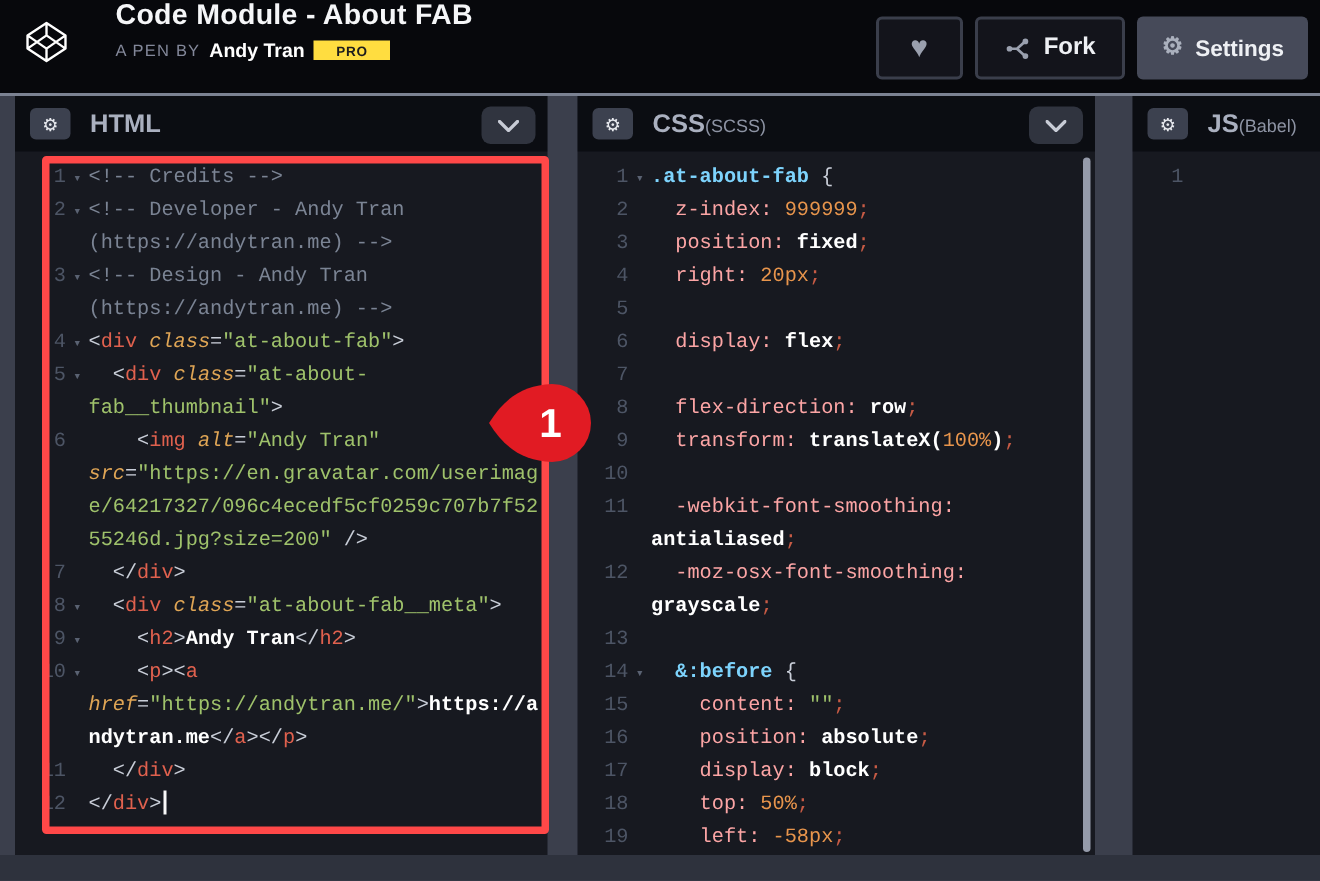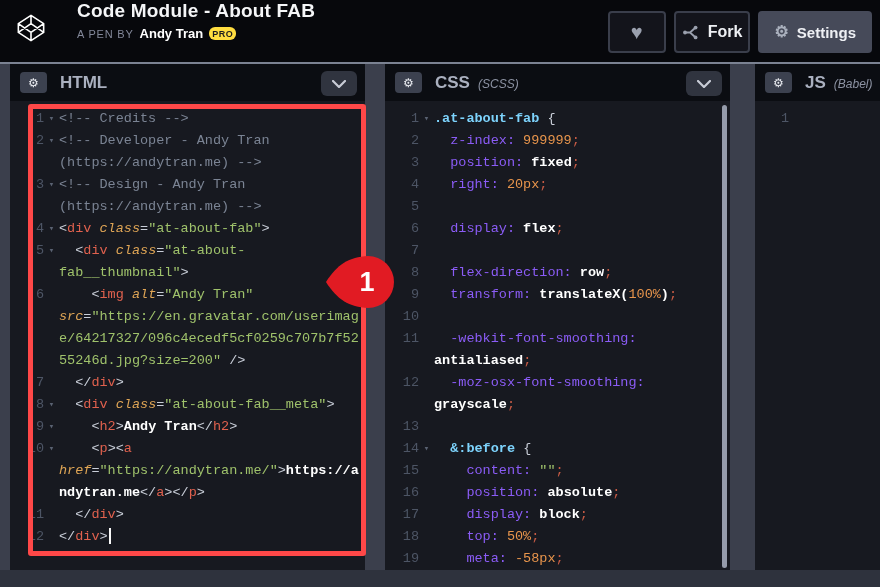--- a/index.html
+++ b/index.html
@@ -9,64 +9,64 @@
   
   .top-header { position:absolute; left:0; top:0; width:880px; height:64px;
     background:#07080c; border-bottom:2px solid #7b8292; z-index:10; }
   .logo { position:absolute; left:16px; top:13px; width:30px; height:30px; }
   .title-block { position:absolute; left:54px; top:0;margin-left:23px; }
   .pen-title { color:#f5f6f8; font-size:19px; font-weight:bold; letter-spacing:.2px; }
   .byline { margin-top:4px; display:flex; align-items:center; }
   .byline-prefix { color:#83889a; font-size:11px; letter-spacing:.8px; }
   .byline-author { color:#ffffff; font-size:13px; font-weight:bold; margin-left:6px; }
   .pro-badge { background:#ffdd40; color:#1d1d1d; font-size:9px; font-weight:bold;
-    border-radius:6px; padding:2px 3px 1px; margin-left:6px; letter-spacing:.5px; }
+    border-radius:0; padding:2px 15px 1px; margin-left:6px; letter-spacing:.5px; }
   .header-buttons { position:absolute; right:8px; top:11px; display:flex; gap:8px; }
   .hbtn { height:42px; display:flex; align-items:center; justify-content:center;
     background:#13141b; border:2px solid #3a3e4b; border-radius:4px; color:#eef0f4;
     font-size:16px; font-weight:bold; cursor:pointer; }
   .hbtn.love { width:58px; }
-  .hbtn.fork { padding:0 6px; gap:9px; }
+  .hbtn.fork { padding:0 18px; gap:9px; }
   .hbtn.settings { background:#464a59; border:none; padding:0 16px; gap:8px; font-size:15px; }
   .heart-glyph { color:#9aa0ae; font-size:20px; line-height:1; }
   .gear-glyph { color:#aab0bd; font-size:16px; line-height:1; }
 
   
   .panel { position:absolute; top:64px; height:506px; background:#171920; overflow:hidden; }
   .panel-html { left:10px;  width:355px; }
   .panel-css  { left:385px; width:345px; }
   .panel-js   { left:755px; width:125px; }
   .panel-head { height:37px; background:#0b0d12; display:flex; align-items:center;
     padding:0 10px; position:relative; }
   .mini-gear-btn { width:27px; height:21px; background:#3c414f; border-radius:4px;
     display:flex; align-items:center; justify-content:center; color:#e8eaef;
     font-size:12px; cursor:pointer; flex:none; }
   .panel-label { color:#aab0bf; font-size:17px; font-weight:bold; margin-left:13px; }
-  .panel-sublabel { color:#8d93a3; font-size:12px; margin-left:8px; margin-top:2px;font-style:italic; }
+  .panel-sublabel { color:#8d93a3; font-size:12px; margin-left:0; margin-top:2px; }
   .collapse-btn { position:absolute; right:8px; top:7px; width:36px; height:25px;
     background:#30343f; border-radius:6px; display:flex; align-items:center;
     justify-content:center; cursor:pointer; }
 
   .code-area { position:relative; padding:7px 4px 0 6px; height:469px; overflow:hidden;
     font-family:"Liberation Mono","DejaVu Sans Mono",monospace; font-size:13.5px;
     line-height:22px; cursor:text; }
   .code-row { display:flex; align-items:flex-start; }
   .gutter-num { width:28px; flex:none; text-align:right; color:#4d5565; user-select:none; }
   .fold { width:15px; flex:none; text-align:center; color:#5a6272; font-size:9px;
     line-height:22px; user-select:none; }
   .code-text { flex:1; min-width:0; white-space:pre-wrap; overflow-wrap:break-word;
     color:#c9ced8; }
 
   .tk-cm   { color:#7b8494; }
   .tk-tag  { color:#e0614e; }
   .tk-pun  { color:#c9ced8; }
   .tk-attr { color:#dfa555;font-style:italic; }
   .tk-str  { color:#9fc26b; }
   .tk-txt  { color:#ffffff; font-weight:bold; }
-  .tk-prop { color:#8b5cf6;text-align:right; }
+  .tk-prop { color:#fca5a5;text-align:right; }
   .tk-num  { color:#e8954c; }
   .tk-kw   { color:#ffffff; font-weight:bold; }
   .tk-sem  { color:#c75b45; }
   .tk-sel  { color:#7dd3fc; font-weight:bold; }
   .caret { display:inline-block; width:0; height:16px; border-left:2px solid #f8f8f8;
     vertical-align:middle; margin-left:1px; }
 
   .css-scrollbar { position:absolute; right:3px; top:41px; width:5px; height:463px;
     background:#959baa; border-radius:3px; z-index:4; cursor:pointer; }
 
@@ -294,21 +294,21 @@
         <span class="code-text"><span class="tk-prop">    display:</span><span class="tk-kw"> block</span><span class="tk-sem">;</span></span>
       </div>
       <div class="code-row">
         <span class="gutter-num">18</span>
         <span class="fold"></span>
         <span class="code-text"><span class="tk-prop">    top:</span><span class="tk-num"> 50%</span><span class="tk-sem">;</span></span>
       </div>
       <div class="code-row">
         <span class="gutter-num">19</span>
         <span class="fold"></span>
-        <span class="code-text"><span class="tk-prop">    meta:</span><span class="tk-num"> -58px</span><span class="tk-sem">;</span></span>
+        <span class="code-text"><span class="tk-prop">    left:</span><span class="tk-num"> -58px</span><span class="tk-sem">;</span></span>
       </div>
     </div>
   <div class="css-scrollbar"></div>
 </div>
 
 <div class="panel panel-js">
   <div class="panel-head">
     <div class="mini-gear-btn">
       <span>⚙</span>
     </div>

